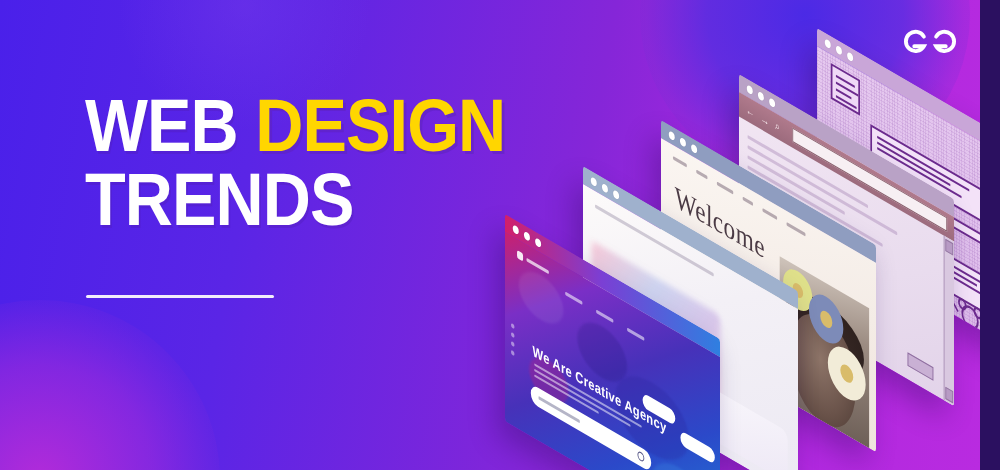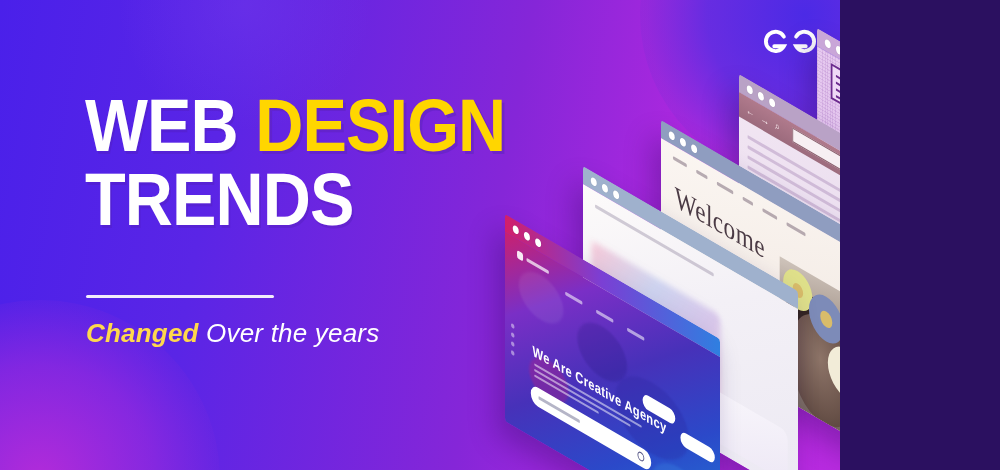--- a/index.html
+++ b/index.html
@@ -1,18 +1,18 @@
 <!DOCTYPE html>
 <html><head>
 <meta charset="utf-8">
 <style>
   html,body{margin:0;padding:0;background:#2b1060;}
   *{box-sizing:border-box;}
   #stage{
-    position:relative;width:840px;height:470px;overflow:hidden;
+    position:relative;width:980px;height:470px;overflow:hidden;
     font-family:"Liberation Sans","DejaVu Sans",sans-serif;
     background:linear-gradient(100deg,#4A20EA 0%,#5A25E6 26%,#8526D8 58%,#AE28DF 78%,#B92BE0 100%);
   }
   .blob{position:absolute;border-radius:50%;pointer-events:none;}
   #blob-violet{width:330px;height:330px;left:640px;top:-150px;
     background:radial-gradient(circle at 50% 50%,rgba(70,42,230,.95) 0%,rgba(76,46,226,.72) 42%,rgba(120,45,215,.28) 68%,rgba(140,45,210,0) 82%);}
   #blob-magenta{width:360px;height:360px;left:-140px;top:300px;
     background:radial-gradient(circle at 50% 50%,rgba(186,44,216,.92) 0%,rgba(160,42,220,.62) 45%,rgba(120,40,222,.22) 70%,rgba(90,38,225,0) 84%);}
   #blob-soft{width:250px;height:250px;left:120px;top:-120px;
     background:radial-gradient(circle at 50% 50%,rgba(120,60,235,.40) 0%,rgba(110,55,232,0) 72%);}
@@ -171,24 +171,20 @@
   <div id="copy">
     <div class="headline">
       <span>WEB</span>
       <span class="hl">DESIGN</span>
     </div>
     <div class="headline" id="line2">TRENDS</div>
   </div>
 
   <div id="divider"></div>
 
-  <div id="subtitle">
-    <span class="sub-hl">Changed</span>
-    <span class="sub-rest">Over the years</span>
-  </div>
 
   <div id="stack">
 
     <div class="win iso" id="w5">
       <div class="bar">
         <span class="dot"></span>
         <span class="dot"></span>
         <span class="dot"></span>
       </div>
       <div class="body">

